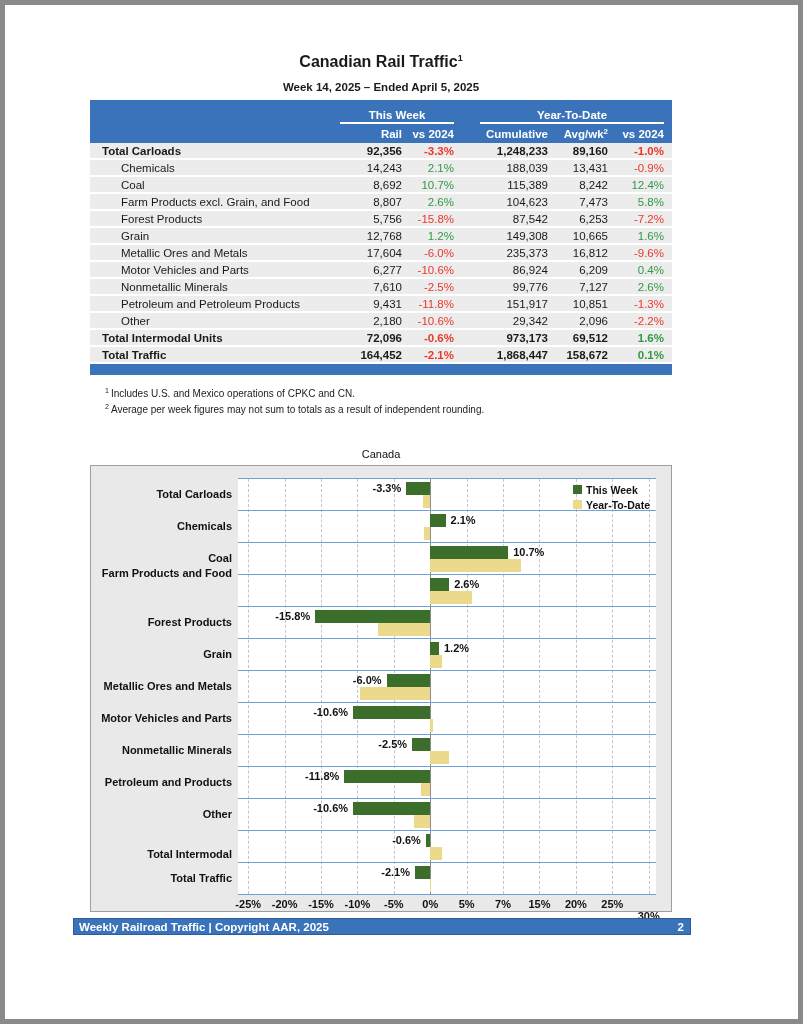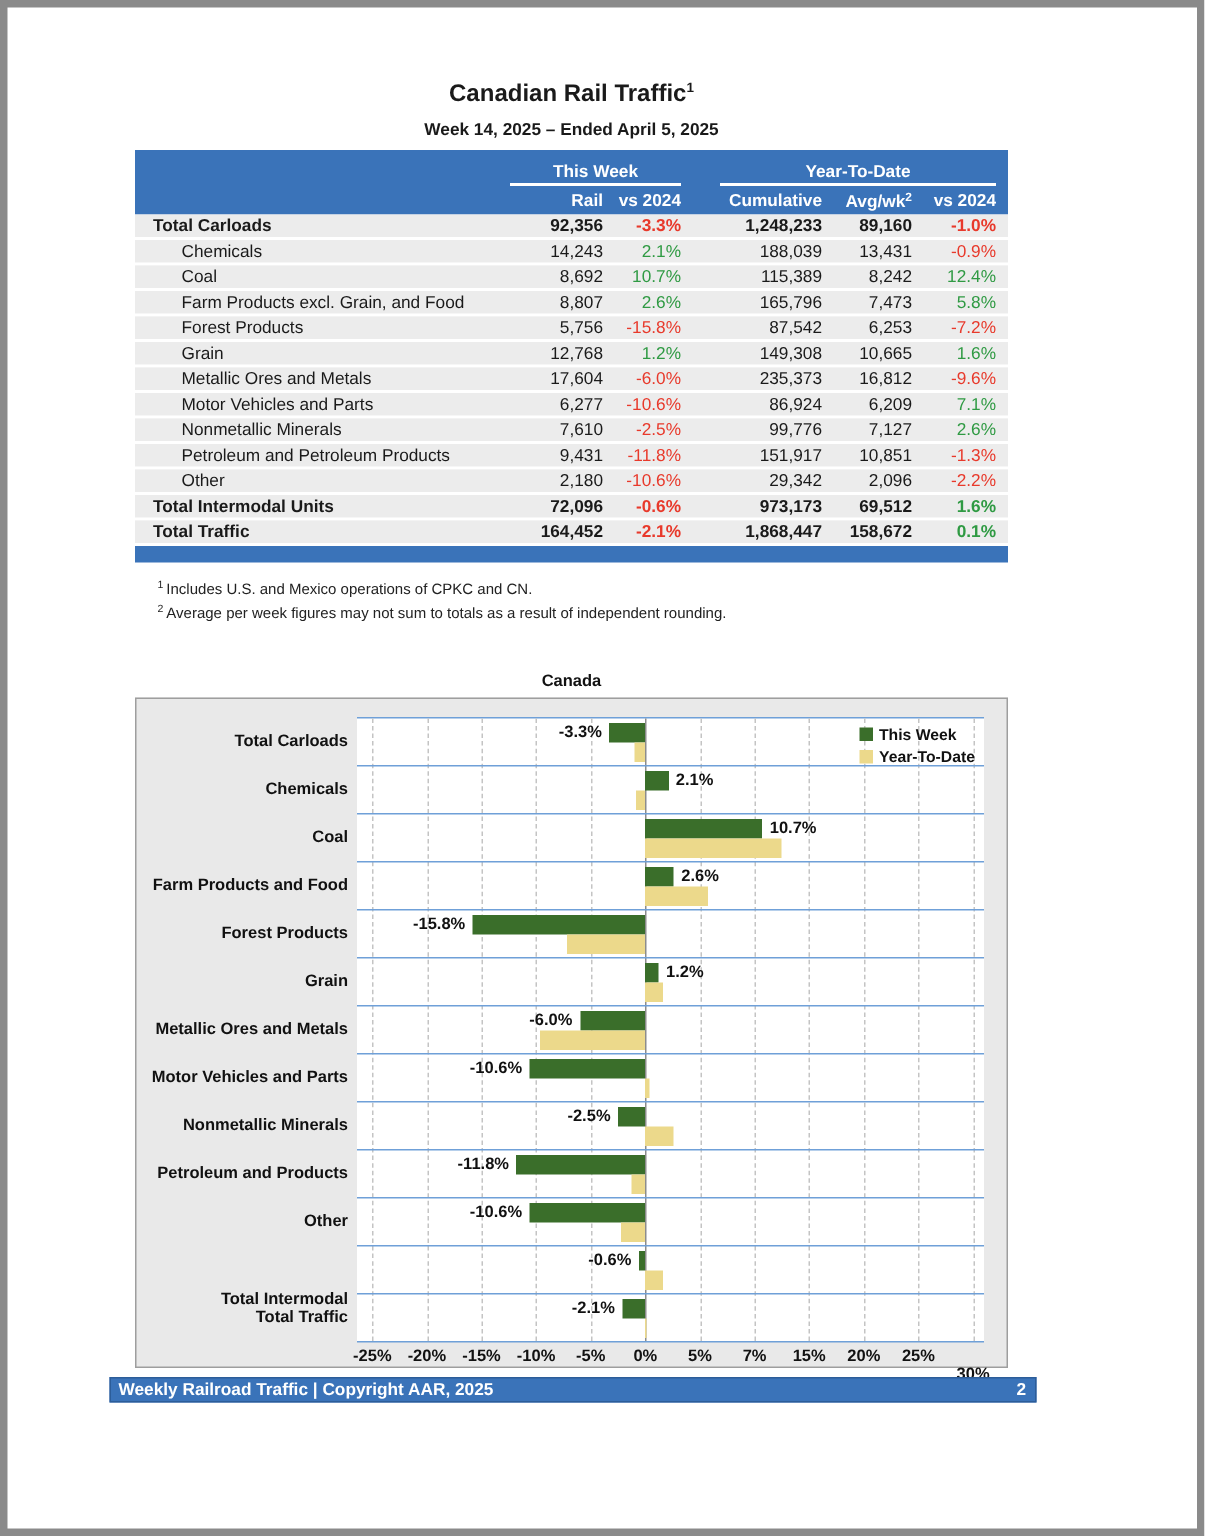--- a/index.html
+++ b/index.html
@@ -39,21 +39,21 @@
   .tfoot-band { height: 11px; background: #3a73b9; }
 
   
   .footnote { position: absolute; left: 100px; font-size: 10px; color: #222; }
   .footnote sup { font-size: 7px; vertical-align: 4px; padding-right: 2px; }
 
   
   .chart-title { position: absolute; left: 85px; top: 420px; width: 582px; text-align: center;
                  font-size: 13.5px; font-weight: bold; color: #111; }
   .chart-subtitle { position: absolute; left: 85px; top: 443px; width: 582px; text-align: center;
-                    font-size: 11px; font-weight: bold; color: #111; }
+                    font-size: 11px; font-weight: normal; color: #111; }
   .chart-box { position: absolute; left: 85px; top: 460px; width: 582px; height: 447px;
                background: #e9e9e9; border: 1px solid #9e9e9e; }
   .cat-labels { position: absolute; left: 0; top: 12px; width: 141px; }
   .cat-label { position: absolute; left: 0; width: 141px; height: 32px; display: flex;
                align-items: center; justify-content: flex-end; font-size: 11px; font-weight: bold;
                color: #111; white-space: nowrap; }
   .plot { position: absolute; left: 147px; top: 12px; width: 418px; height: 416px; background: #ffffff;
           border-top: 1.5px solid #6fa0d8; }
   .gridline { position: absolute; top: 0; bottom: 0; width: 0; border-left: 1px dashed #c4c4c4; z-index: 0; }
   .gridline.zero { border-left: 1.5px solid #8c8c8c; }
@@ -132,21 +132,21 @@
             <div></div>
             <div class="num">115,389</div>
             <div class="num">8,242</div>
             <div class="num last pos">12.4%</div>
           </div>
           <div class="trow">
             <div class="lbl ind">Farm Products excl. Grain, and Food</div>
             <div class="num">8,807</div>
             <div class="num pos">2.6%</div>
             <div></div>
-            <div class="num">165,796</div>
+            <div class="num">104,623</div>
             <div class="num">7,473</div>
             <div class="num last pos">5.8%</div>
           </div>
           <div class="trow">
             <div class="lbl ind">Forest Products</div>
             <div class="num">5,756</div>
             <div class="num neg">-15.8%</div>
             <div></div>
             <div class="num">87,542</div>
             <div class="num">6,253</div>
@@ -170,21 +170,21 @@
             <div class="num">16,812</div>
             <div class="num last neg">-9.6%</div>
           </div>
           <div class="trow">
             <div class="lbl ind">Motor Vehicles and Parts</div>
             <div class="num">6,277</div>
             <div class="num neg">-10.6%</div>
             <div></div>
             <div class="num">86,924</div>
             <div class="num">6,209</div>
-            <div class="num last pos">7.1%</div>
+            <div class="num last pos">0.4%</div>
           </div>
           <div class="trow">
             <div class="lbl ind">Nonmetallic Minerals</div>
             <div class="num">7,610</div>
             <div class="num neg">-2.5%</div>
             <div></div>
             <div class="num">99,776</div>
             <div class="num">7,127</div>
             <div class="num last pos">2.6%</div>
           </div>
@@ -235,29 +235,29 @@
       <sup>2</sup><span>Average per week figures may not sum to totals as a result of independent rounding.</span>
     </div>
 
     <div class="chart-subtitle">Canada</div>
 
     <div class="chart-box">
       <div class="cat-labels" id="cat-labels">
           <div class="cat-label" style="top: 0px;">Total Carloads</div>
           <div class="cat-label" style="top: 32px;">Chemicals</div>
           <div class="cat-label" style="top: 64px;">Coal</div>
-          <div class="cat-label" style="top: 96px;">Farm Products and Food</div>
+          <div class="cat-label" style="top: 79px;">Farm Products and Food</div>
           <div class="cat-label" style="top: 128px;">Forest Products</div>
           <div class="cat-label" style="top: 160px;">Grain</div>
           <div class="cat-label" style="top: 192px;">Metallic Ores and Metals</div>
           <div class="cat-label" style="top: 224px;">Motor Vehicles and Parts</div>
           <div class="cat-label" style="top: 256px;">Nonmetallic Minerals</div>
           <div class="cat-label" style="top: 288px;">Petroleum and Products</div>
           <div class="cat-label" style="top: 320px;">Other</div>
-          <div class="cat-label" style="top: 372px;">Total Intermodal</div>
+          <div class="cat-label" style="top: 360px;">Total Intermodal</div>
           <div class="cat-label" style="top: 384px;">Total Traffic</div>
         </div>
       <div class="plot" id="chart-plot">
         <div class="legend">
           <div class="legend-entry">
             <span class="legend-swatch" id="sw-tw" style="background: rgb(58, 110, 42);"></span>
             <span class="legend-text">This Week</span>
           </div>
           <div class="legend-entry">
             <span class="legend-swatch" id="sw-ytd" style="background: rgb(236, 217, 139);"></span>

